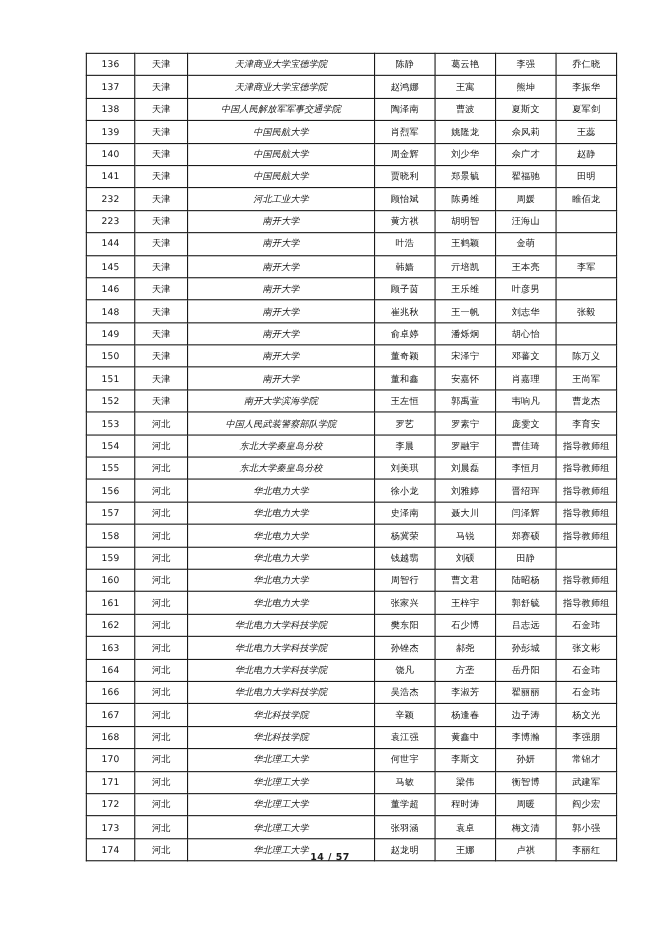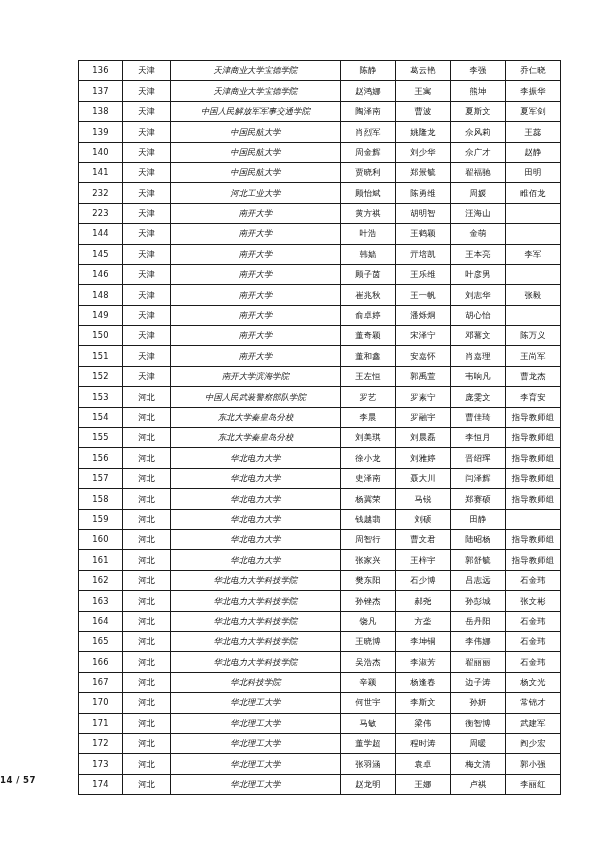--- a/index.html
+++ b/index.html
@@ -12,21 +12,21 @@
     background: #ffffff;
     font-family: "DejaVu Sans", "Liberation Sans", sans-serif;
     color: #111111;
     overflow: hidden;
   }
   .page {
     position: relative;
     width: 600px;
     height: 848px;
     box-sizing: border-box;
-    padding: 60px 39px 0 78px;
+    padding: 48px 39px 0 78px;
   }
   table.roster {
     border-collapse: collapse;
     width: 482px;
     table-layout: fixed;
     margin: 0;
   }
   table.roster td {
     border: 1px solid #1a1a1a;
     text-align: center;
@@ -54,21 +54,21 @@
     letter-spacing: 0.2px;
   }
   td.cell-school { font-size: 8.4px; letter-spacing: 0.1px; font-style: italic; }
   td.cell-name   { font-size: 8.4px; letter-spacing: 0.2px; }
 
   .footer {
     position: absolute;
     left: 0;
     right: 0;
     top: 775px;
-    text-align: left;
+    text-align: center;
     font-size: 8.6px;
     color: #1a1a1a;
     font-weight: bold;
     letter-spacing: 0.4px;
   }
 </style>
 </head>
 <body>
 
 <div class="page">
@@ -330,47 +330,47 @@
         <tr>
           <td class="cell-no">164</td>
           <td class="cell-prov">河北</td>
           <td class="cell-school">华北电力大学科技学院</td>
           <td class="cell-name">饶凡</td>
           <td class="cell-name">方垄</td>
           <td class="cell-name">岳丹阳</td>
           <td class="cell-name">石金玮</td>
         </tr>
         <tr>
-          <td class="cell-no">165</td>
-          <td class="cell-prov">河北</td>
-          <td class="cell-school">华北电力大学科技学院</td>
-          <td class="cell-name">王晓博</td>
-          <td class="cell-name">李坤铜</td>
-          <td class="cell-name">李伟娜</td>
-          <td class="cell-name">石金玮</td>
-        </tr>
-        <tr>
           <td class="cell-no">166</td>
           <td class="cell-prov">河北</td>
           <td class="cell-school">华北电力大学科技学院</td>
           <td class="cell-name">吴浩杰</td>
           <td class="cell-name">李淑芳</td>
           <td class="cell-name">翟丽丽</td>
           <td class="cell-name">石金玮</td>
         </tr>
         <tr>
           <td class="cell-no">167</td>
           <td class="cell-prov">河北</td>
           <td class="cell-school">华北科技学院</td>
           <td class="cell-name">辛颖</td>
           <td class="cell-name">杨逢春</td>
           <td class="cell-name">边子涛</td>
           <td class="cell-name">杨文光</td>
         </tr>
         <tr>
+          <td class="cell-no">168</td>
+          <td class="cell-prov">河北</td>
+          <td class="cell-school">华北科技学院</td>
+          <td class="cell-name">袁江强</td>
+          <td class="cell-name">黄鑫中</td>
+          <td class="cell-name">李博瀚</td>
+          <td class="cell-name">李强朋</td>
+        </tr>
+        <tr>
           <td class="cell-no">170</td>
           <td class="cell-prov">河北</td>
           <td class="cell-school">华北理工大学</td>
           <td class="cell-name">何世宇</td>
           <td class="cell-name">李斯文</td>
           <td class="cell-name">孙妍</td>
           <td class="cell-name">常锦才</td>
         </tr>
         <tr>
           <td class="cell-no">171</td>

